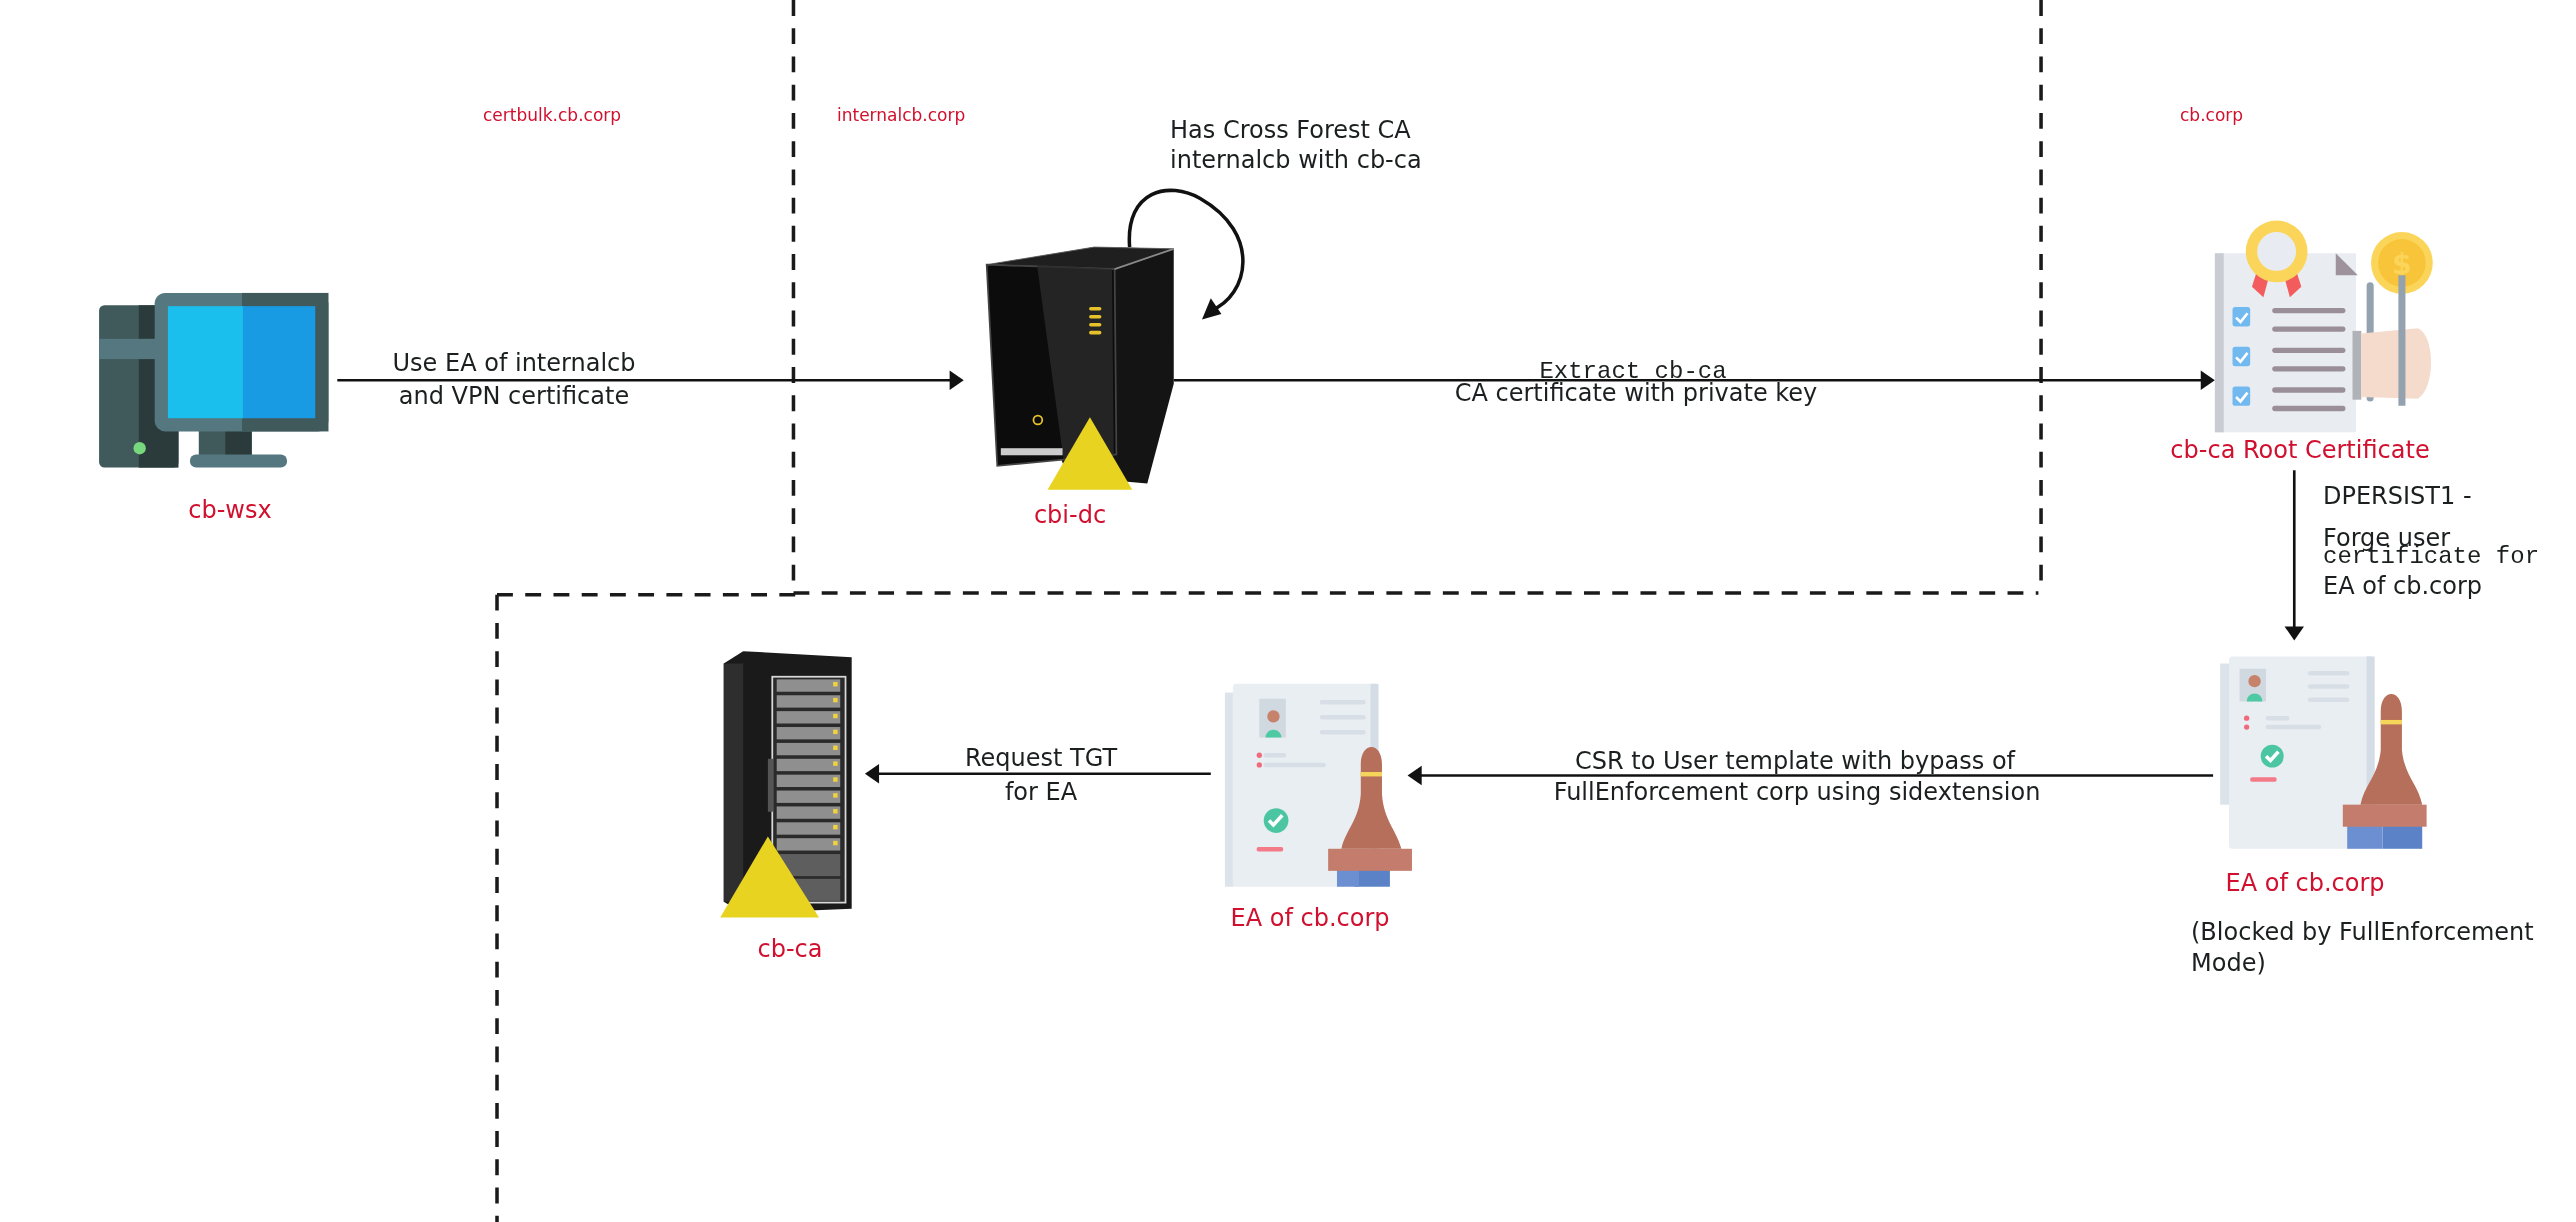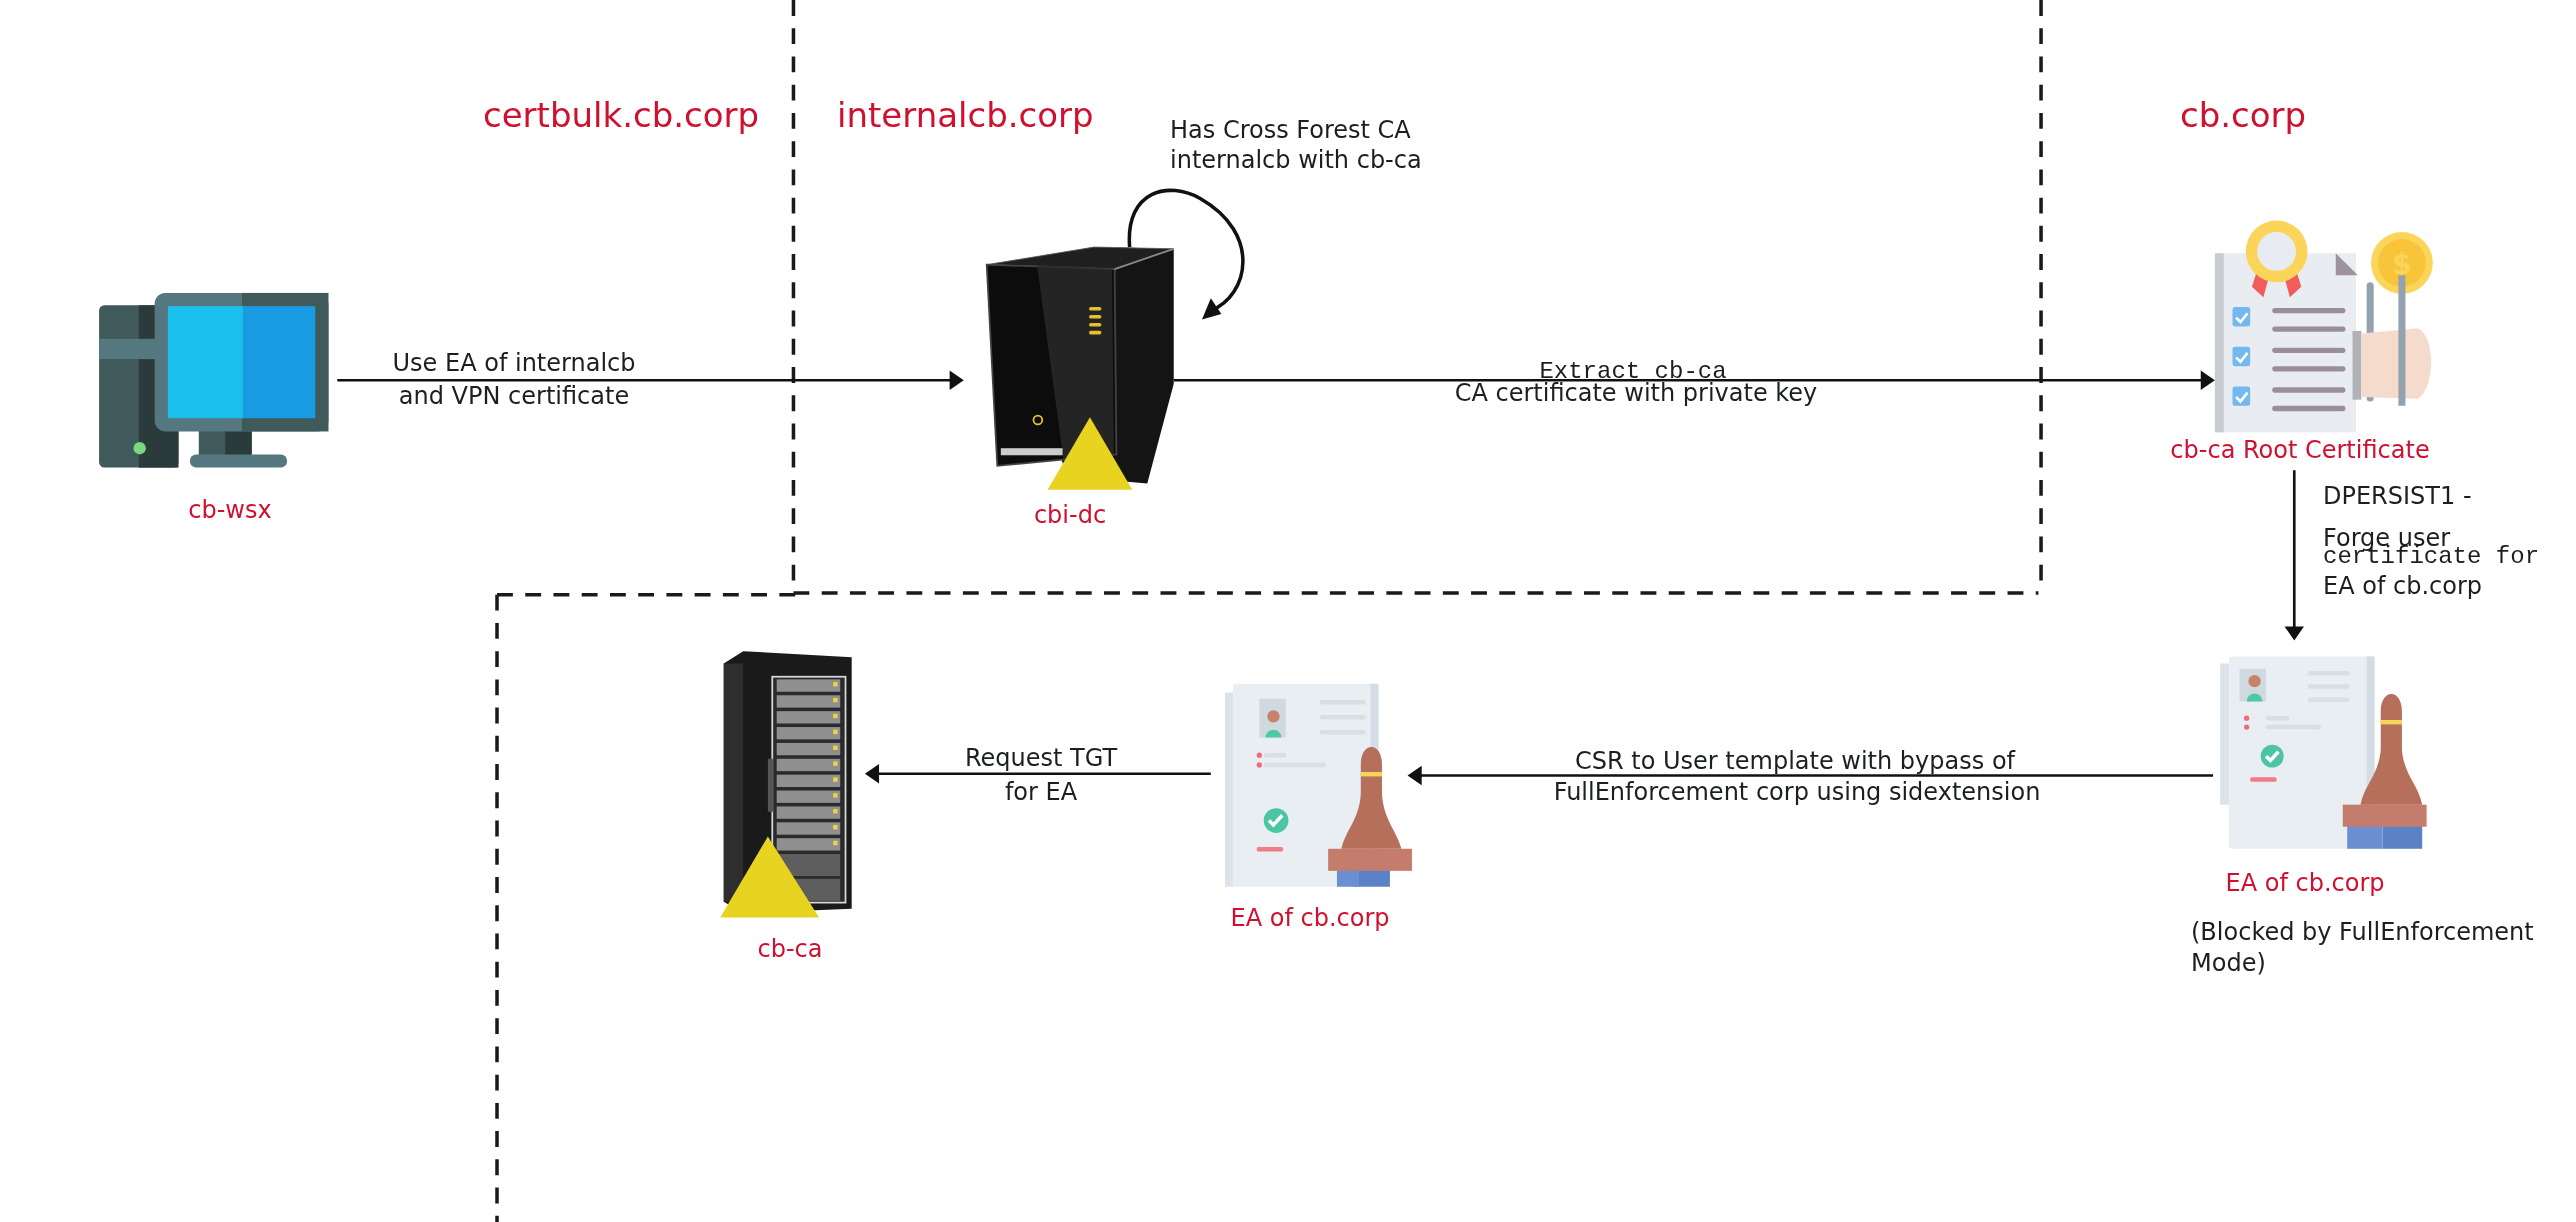--- a/index.html
+++ b/index.html
@@ -1,21 +1,21 @@
 <!DOCTYPE html>
 <html style="font-size:14px"><head>
 <meta charset="utf-8">
 <style>
   html, body { margin:0; padding:0; background:#ffffff; }
   body { width:2576px; height:1222px; position:relative; overflow:hidden;
          font-family:"DejaVu Sans","Liberation Sans",sans-serif; }
   #canvas { position:absolute; left:0; top:0; width:2576px; height:1222px; }
   .txt { position:absolute; white-space:nowrap; color:#1b1f1f; font-size:24px; line-height:33px; }
   .red { color:#d0102e; }
-  .domain { font-size:34px; }
+  .domain { font-size:17px; }
   .center { text-align:center; transform:translateX(-50%); }
   .left { text-align:left; }
   svg text { font-family:"DejaVu Sans",sans-serif; }
 </style>
 </head>
 <body>
 
 <svg id="canvas" width="2576" height="1222" viewBox="0 0 2919 1385">
   <defs>
     <marker id="ah" markerWidth="10" markerHeight="10" refX="9" refY="5" orient="auto" markerUnits="userSpaceOnUse">

